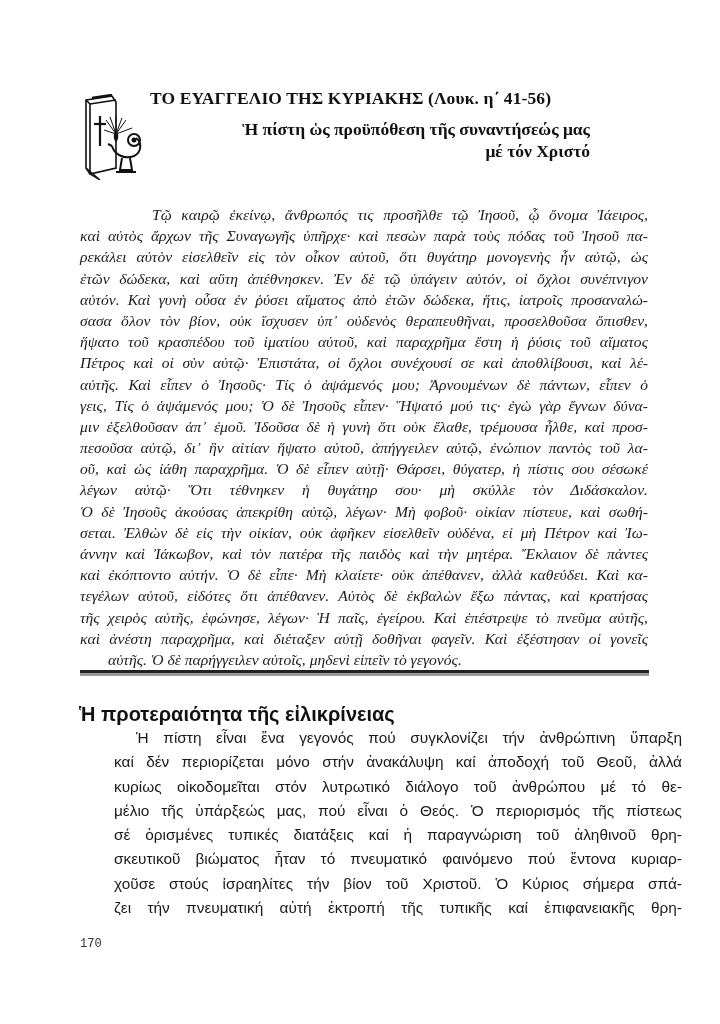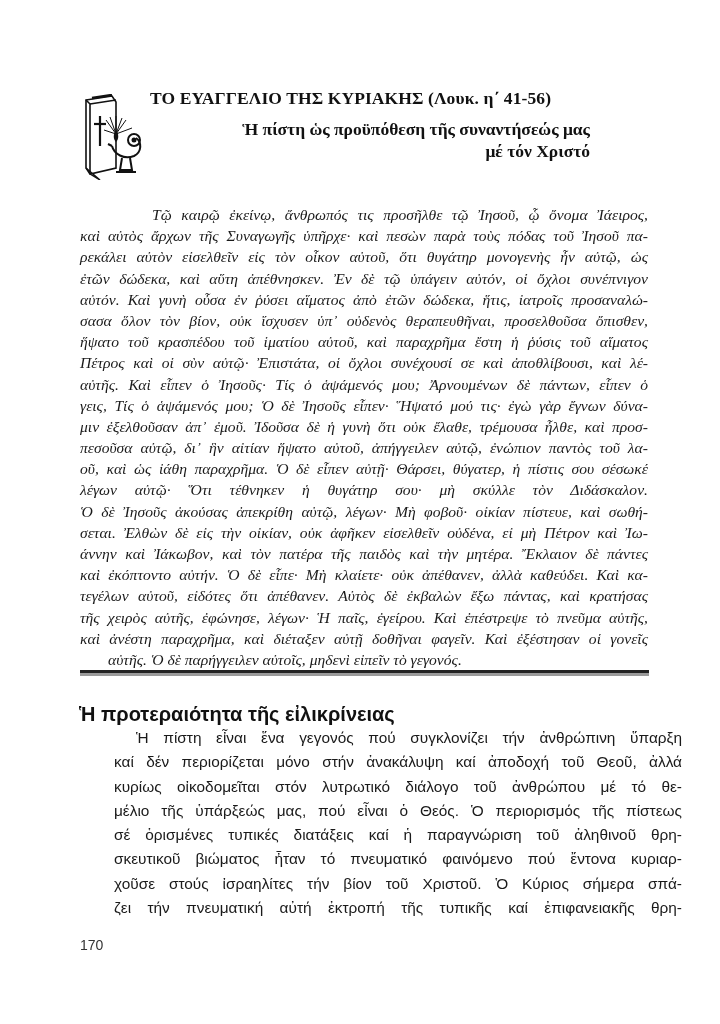--- a/index.html
+++ b/index.html
@@ -123,22 +123,22 @@
       text-align: justify;
       text-align-last: justify;
       height: 24.3px;
     }
     .commentary .line.first { padding-left: 22px; }
 
     .page-number {
       position: absolute;
       left: 80px;
       top: 937px;
-      font-family: Liberation Sans, sans-serif;
-      font-size: 14px;
+      font-family: Liberation Mono, monospace;
+      font-size: 12px;
       color: #333;
     }
   </style>
 </head>
 <body>
 
 <div class="page">
 
   <div class="header-block">
     <svg class="emblem" viewBox="0 0 64 86">

